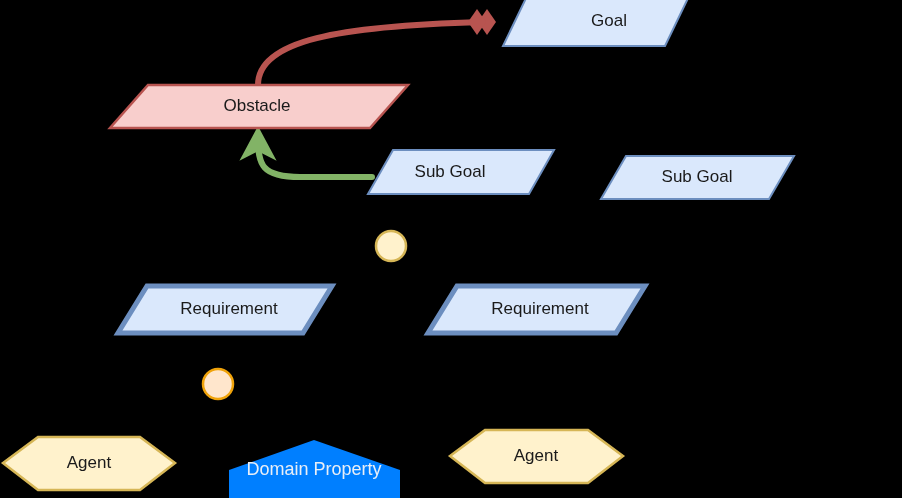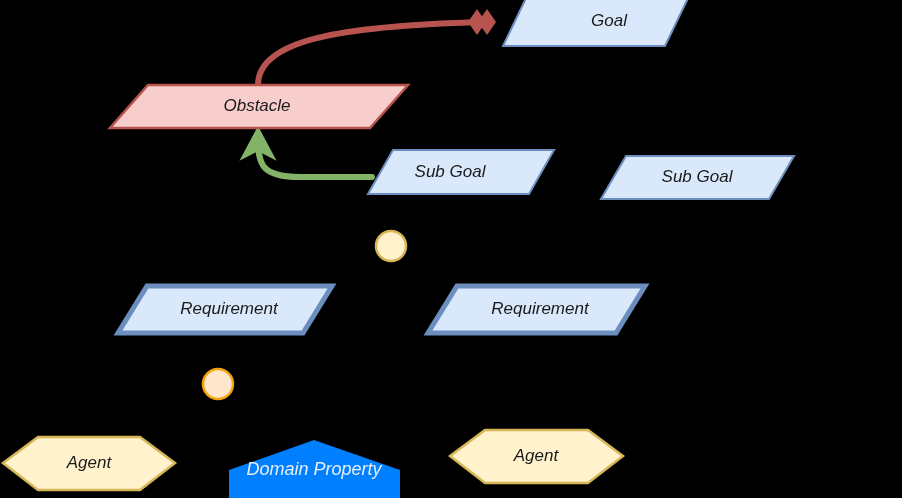--- a/index.html
+++ b/index.html
@@ -10,21 +10,20 @@
   }
   body {
     font-family: "Liberation Sans", sans-serif;
   }
   #canvas {
     position: relative;
     width: 902px;
     height: 498px;
     background: #000000;
     overflow: hidden;
-    font-style: italic;
   }
   #diagram-svg {
     position: absolute;
     left: 0;
     top: 0;
     width: 902px;
     height: 498px;
     display: block;
   }
   .node-label {

